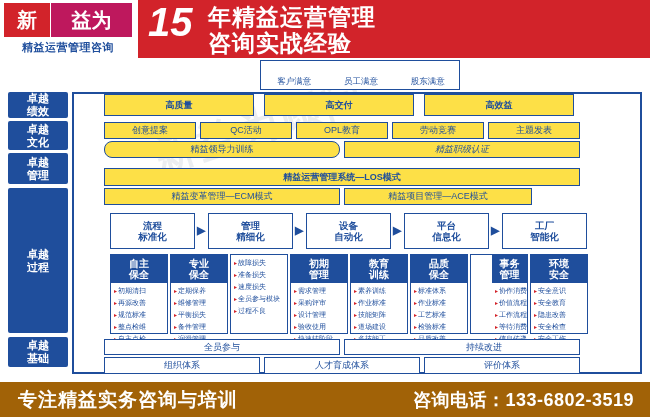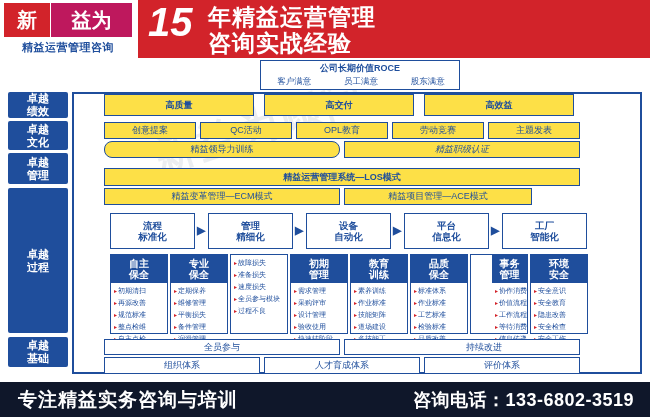--- a/index.html
+++ b/index.html
@@ -137,21 +137,21 @@
   
   .watermark {
     position:absolute; left:150px; top:40px;
     font-size:40px; color:rgba(150,160,175,0.18); font-weight:bold;
     transform:rotate(-18deg); pointer-events:none; letter-spacing:4px;
   }
 
   
   .footer {
     position:absolute; left:0; top:380px; width:650px; height:37px;
-    background:#0f172a; color:#ffffff;
+    background:#a16207; color:#ffffff;
   }
   .f-left {
     position:absolute; left:18px; top:7px;
     font-size:19px; font-weight:bold; letter-spacing:1px;
   }
   .f-right {
     position:absolute; right:16px; top:8px;
     font-size:18px; font-weight:bold; letter-spacing:0.5px;
   }
   .footer-rule-top {
@@ -175,21 +175,20 @@
     <div class="hdr-num">15</div>
     <div class="hdr-line1">年精益运营管理</div>
     <div class="hdr-line2">咨询实战经验</div>
   </div>
 
   <div class="diagram">
 
     <div class="watermark">新益为顾问</div>
 
     <div class="roof">
-      <div class="r1">公司长期价值ROCE</div>
       <div class="sub3">
         <span>客户满意</span>
         <span>员工满意</span>
         <span>股东满意</span>
       </div>
     </div>
 
     <div class="lbl" style="top:34px;height:26px;">
       <div>
           <span>卓越</span>

